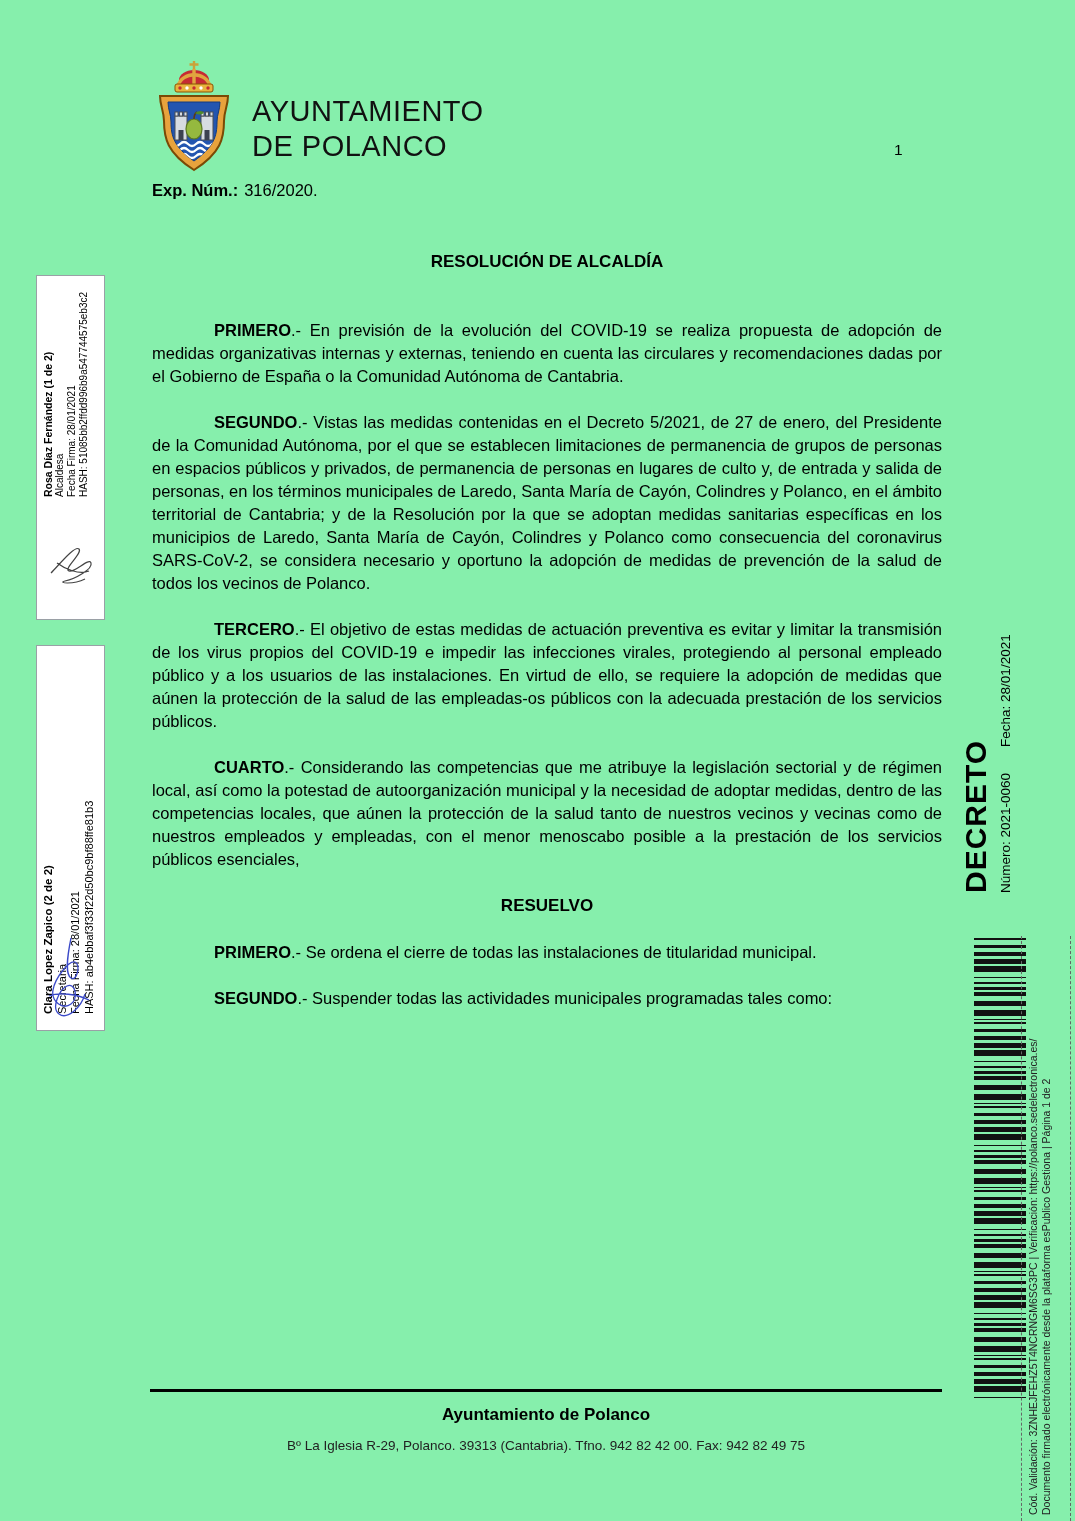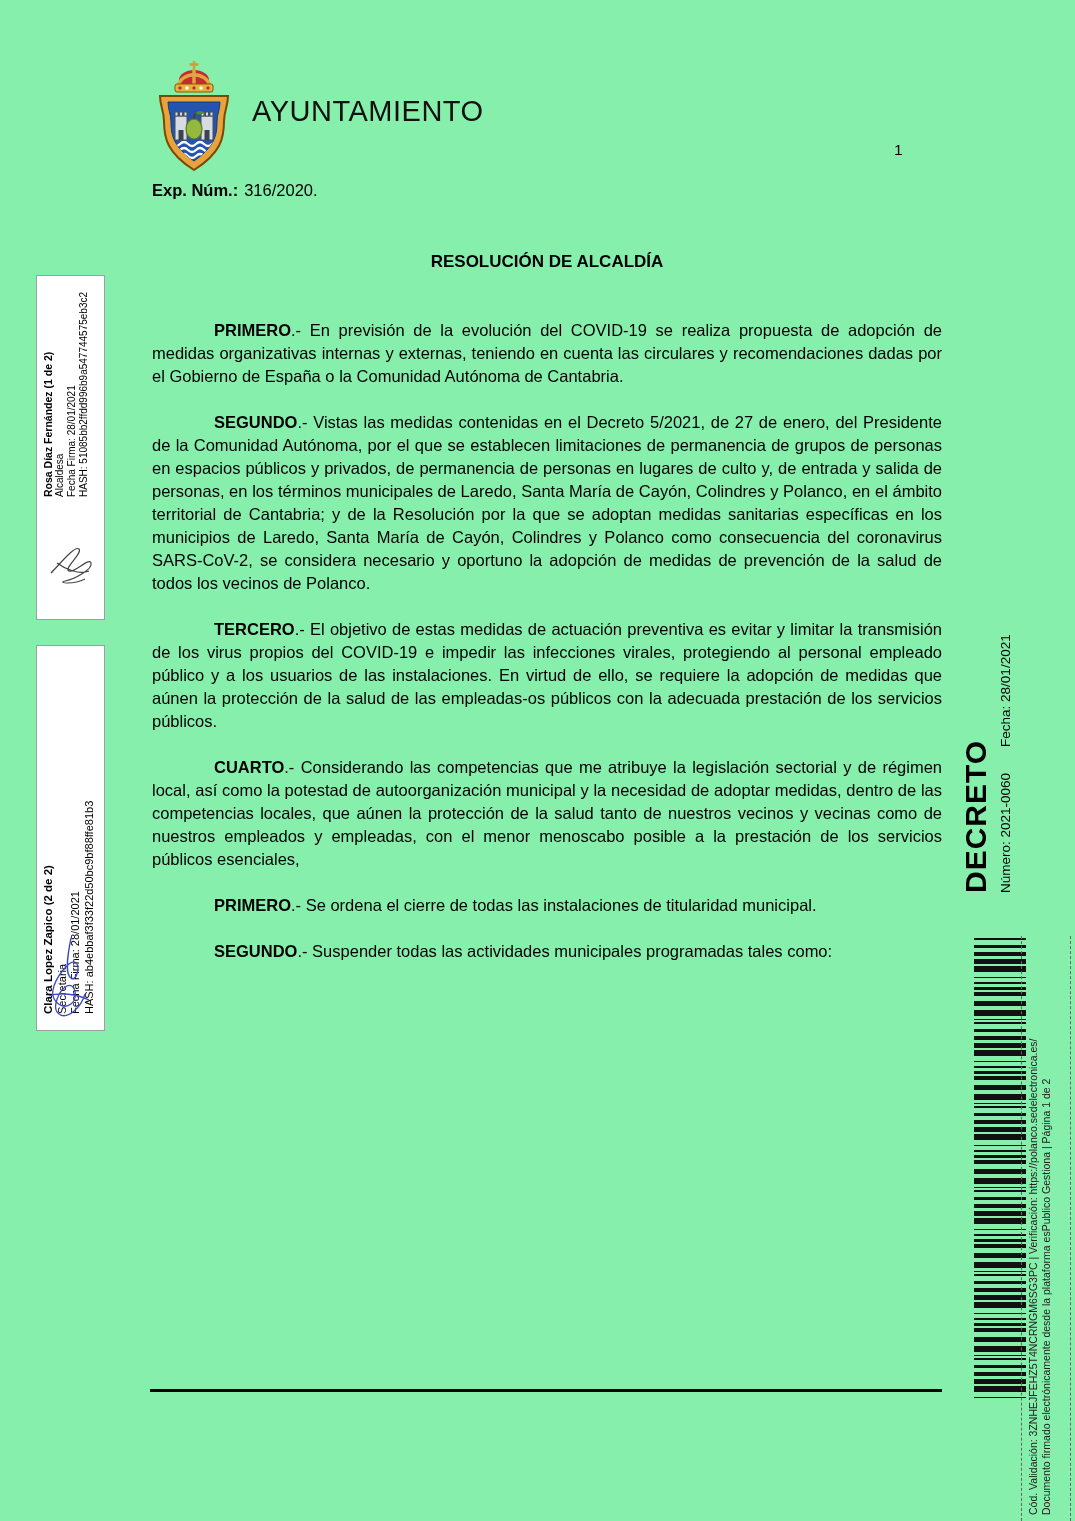--- a/index.html
+++ b/index.html
@@ -97,49 +97,53 @@
         <rect x="54.5" y="70" width="5" height="10" fill="#3c4250"></rect>
         <g>
           <ellipse cx="44" cy="69" rx="8" ry="10" fill="#95b93f" stroke="#5d7a20" stroke-width="1.2"></ellipse>
           <path d="M44 59 q0 -5 3 -7" stroke="#5d3b16" stroke-width="1.6" fill="none"></path>
           <path d="M45 53 q6 -4 9 0 q-5 3 -9 0" fill="#4f8a2a"></path>
         </g>
       </g>
     </svg>
     <div class="orgname">
       <div>AYUNTAMIENTO</div>
+      <div>DE POLANCO</div>
     </div>
   </div>
 
   <div class="pageno">1</div>
 
   <div class="exp">
     <b>Exp. Núm.:</b><span>316/2020.</span>
   </div>
 
   <div class="content">
     <div class="title">RESOLUCIÓN DE ALCALDÍA</div>
 
     <p><span class="lead">PRIMERO</span><span>.- En previsión de la evolución del COVID-19 se realiza propuesta de adopción de medidas organizativas internas y externas, teniendo en cuenta las circulares y recomendaciones dadas por el Gobierno de España o la Comunidad Autónoma de Cantabria.</span></p>
 
     <p><span class="lead">SEGUNDO</span><span>.- Vistas las medidas contenidas en el Decreto 5/2021, de 27 de enero, del Presidente de la Comunidad Autónoma, por el que se establecen limitaciones de permanencia de grupos de personas en espacios públicos y privados, de permanencia de personas en lugares de culto y, de entrada y salida de personas, en los términos municipales de Laredo, Santa María de Cayón, Colindres y Polanco, en el ámbito territorial de Cantabria; y de la Resolución por la que se adoptan medidas sanitarias específicas en los municipios de Laredo, Santa María de Cayón, Colindres y Polanco como consecuencia del coronavirus SARS-CoV-2, se considera necesario y oportuno la adopción de medidas de prevención de la salud de todos los vecinos de Polanco.</span></p>
 
     <p><span class="lead">TERCERO</span><span>.- El objetivo de estas medidas de actuación preventiva es evitar y limitar la transmisión de los virus propios del COVID-19 e impedir las infecciones virales, protegiendo al personal empleado público y a los usuarios de las instalaciones. En virtud de ello, se requiere la adopción de medidas que aúnen la protección de la salud de las empleadas-os públicos con la adecuada prestación de los servicios públicos.</span></p>
 
     <p><span class="lead">CUARTO</span><span>.- Considerando las competencias que me atribuye la legislación sectorial y de régimen local, así como la potestad de autoorganización municipal y la necesidad de adoptar medidas, dentro de las competencias locales, que aúnen la protección de la salud tanto de nuestros vecinos y vecinas como de nuestros empleados y empleadas, con el menor menoscabo posible a la prestación de los servicios públicos esenciales,</span></p>
 
+    <div class="resuelvo">RESUELVO</div>
 
     <p><span class="lead">PRIMERO</span><span>.- Se ordena el cierre de todas las instalaciones de titularidad municipal.</span></p>
 
 
 
     <p><span class="lead">SEGUNDO</span><span>.- Suspender todas las actividades municipales programadas tales como:</span></p>
   </div>
 
   <div class="footer">
+    <div class="footorg">Ayuntamiento de Polanco</div>
+    <div class="footaddr">Bº La Iglesia R-29, Polanco. 39313 (Cantabria). Tfno. 942 82 42 00. Fax: 942 82 49 75</div>
   </div>
 
   <div class="sigbox sig1">
     <div class="vert sigtext">
       <div class="sname">Rosa Díaz Fernández (1 de 2)</div>
       <div>Alcaldesa</div>
       <div>Fecha Firma: 28/01/2021</div>
       <div>HASH: 51085bb2ffdd996b9a547744575eb3c2</div>
     </div>
     <svg class="squig" width="52" height="58" viewBox="0 0 52 58">

